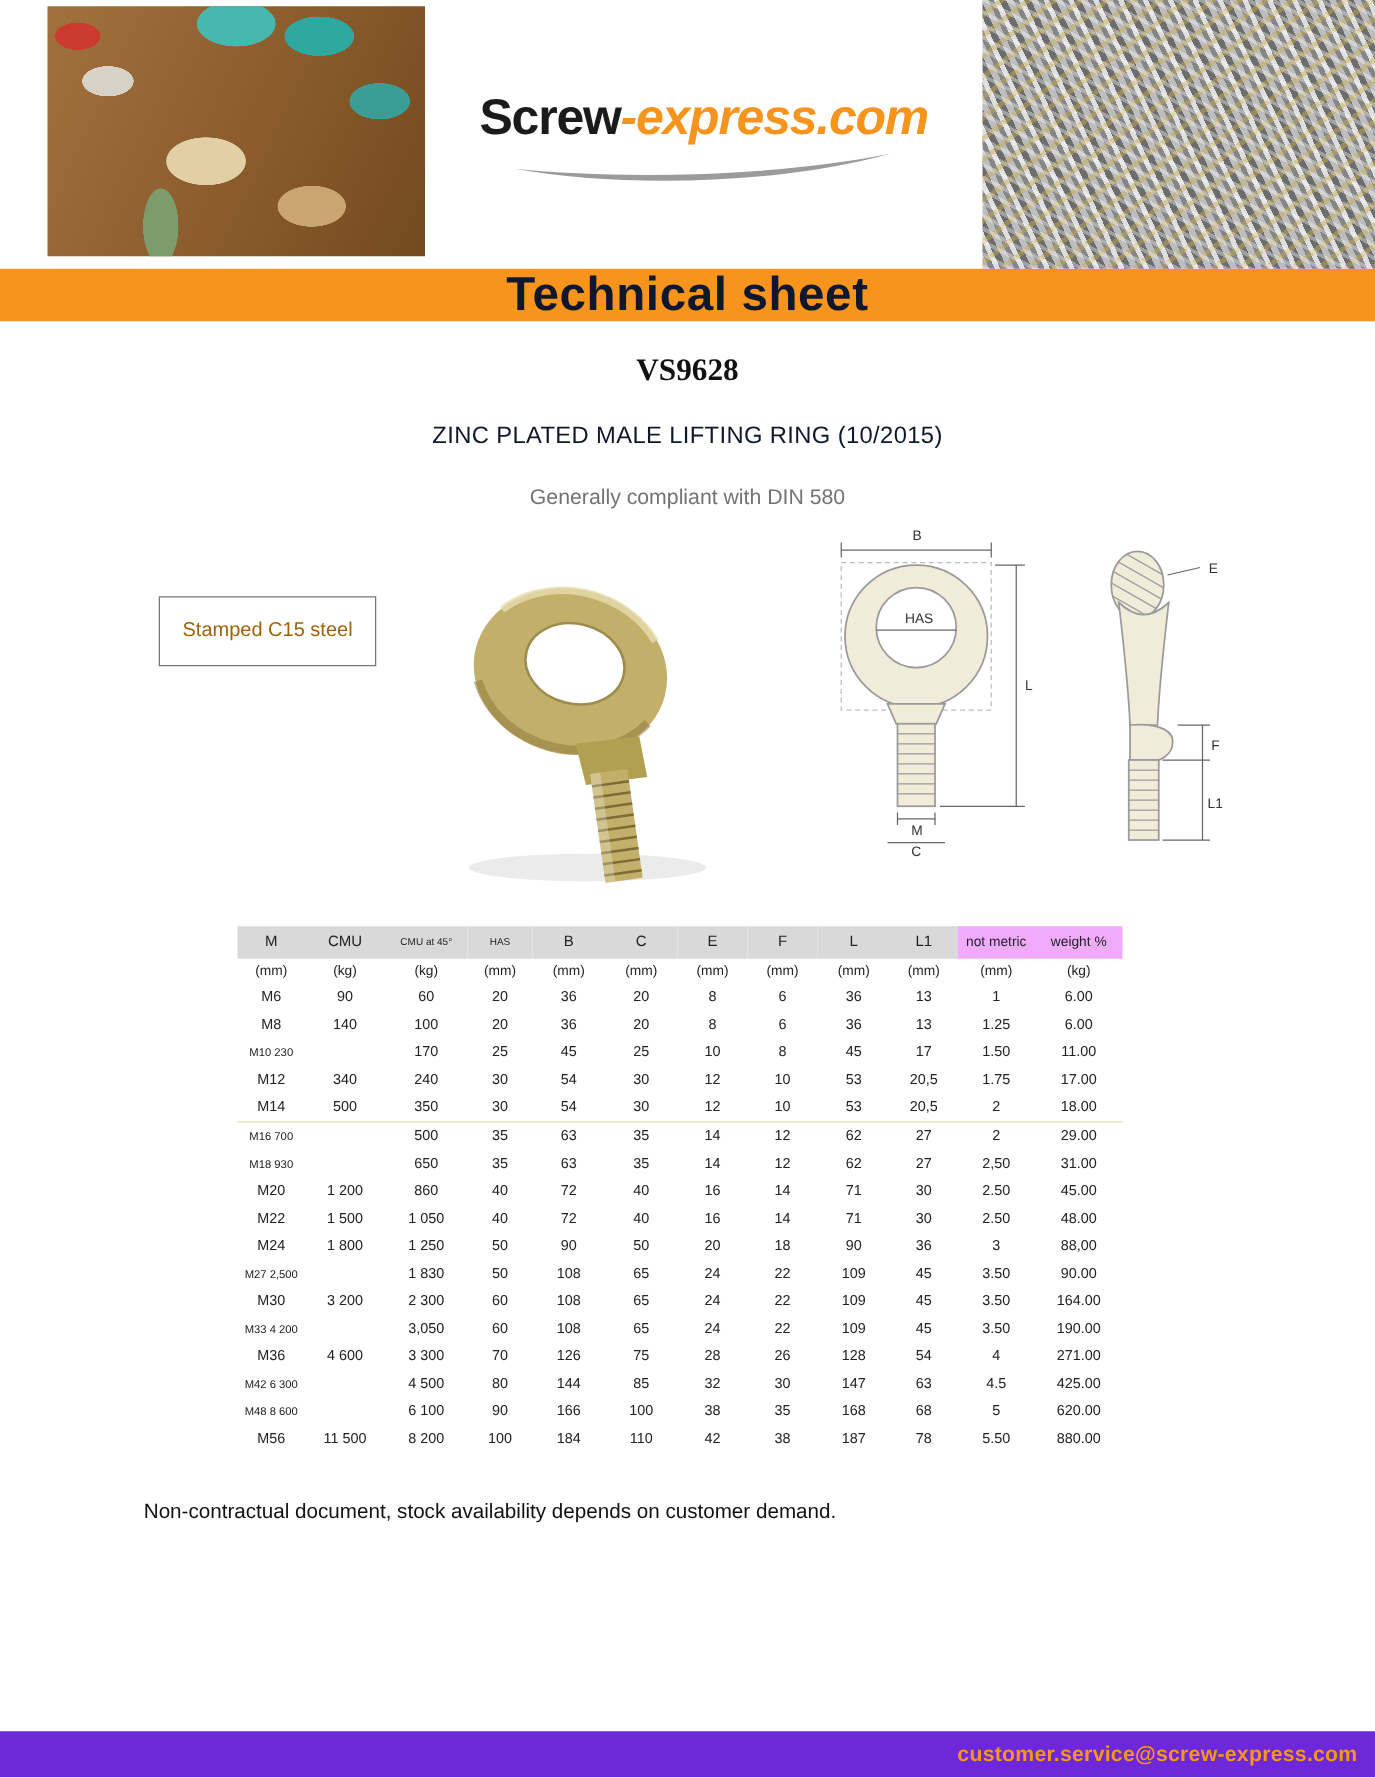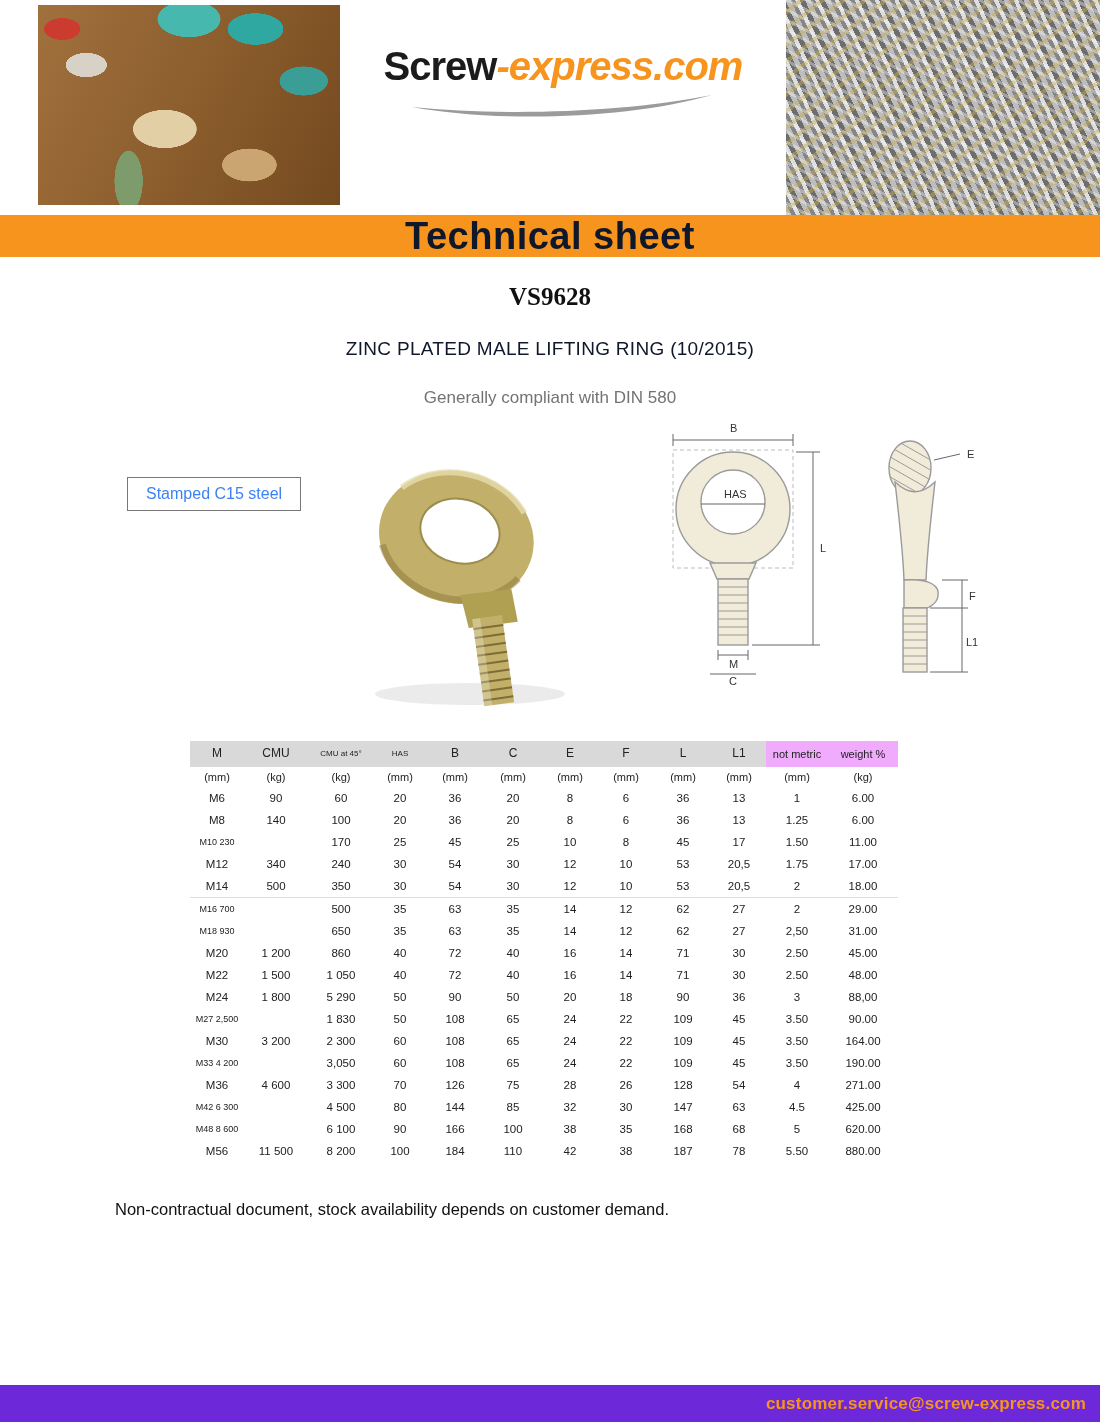--- a/index.html
+++ b/index.html
@@ -21,37 +21,37 @@
       radial-gradient(ellipse 28px 60px at 30% 88%, #7e9b6c 0 50%, transparent 51%),
       linear-gradient(115deg, #a1713d 0%, #8a5c2c 55%, #74491f 100%);
   }
   .photo-right {
     width:314px; height:215px;
     background:
       repeating-linear-gradient(28deg, rgba(255,255,255,.35) 0 3px, transparent 3px 9px),
       repeating-linear-gradient(-38deg, rgba(197,173,82,.45) 0 4px, transparent 4px 13px),
       repeating-linear-gradient(65deg, #bdbdbd 0 5px, #868686 5px 9px, #dedede 9px 13px, #6d6d6d 13px 18px);
   }
-  .logo-area { flex:1; display:flex; flex-direction:column; align-items:center; padding-top:44px; }
+  .logo-area { flex:1; display:flex; flex-direction:column; align-items:center; padding-top:72px; }
   .logo { font-size:40px; font-weight:bold; letter-spacing:-1px; white-space:nowrap; }
   .logo .dark { color:#1b1b1b; }
   .logo .orange { color:#F7941E; font-style:italic; }
   .swoosh { margin-top:4px; }
 
   
   .banner { height:42px; background:#F7941E; color:#0f172a; font-size:38px; font-weight:bold;
     display:flex; align-items:center; justify-content:center; letter-spacing:.5px; }
 
   .ref { text-align:center; margin-top:26px; font-family:"Liberation Serif", serif; font-weight:bold; font-size:25px; color:#111; }
   .title { text-align:center; margin-top:27px; font-size:19px; color:#0f172a; letter-spacing:.3px; }
   .subtitle { text-align:center; margin-top:28px; font-size:17px; color:#737373; }
 
   
   .product-section { position:relative; height:305px; margin-top:14px; }
-  .material-box { position:absolute; left:127px; top:55px; border:1px solid #777; padding:7px 18px; font-size:16px; color:#3b82f6; background:#fff; }
+  .material-box { position:absolute; left:127px; top:55px; border:1px solid #777; padding:18px 18px; font-size:16px; color:#a16207; background:#fff; }
   .product-photo { position:absolute; left:340px; top:22px; }
   .front-diagram { position:absolute; left:648px; top:0px; }
   .side-diagram  { position:absolute; left:868px; top:8px; }
   .dim { stroke:#666; stroke-width:1; fill:none; }
   .dimtxt { font-size:11px; fill:#333; font-family:"Liberation Sans", sans-serif; }
   .outline { stroke:#9a9a9a; stroke-width:1.4; fill:#f1ecd9; }
   .dash { stroke:#bdbdbd; stroke-width:1; stroke-dasharray:4 3; fill:none; }
 
   
   table.spec { margin:14px 0 0 190px; border-collapse:collapse; table-layout:fixed; width:708px; color:#222; }
@@ -353,21 +353,21 @@
           <td class="c6">16</td>
           <td class="c7">14</td>
           <td class="c8">71</td>
           <td class="c9">30</td>
           <td class="c10">2.50</td>
           <td class="c11">48.00</td>
         </tr>
         <tr>
           <td class="c0">M24</td>
           <td class="c1">1 800</td>
-          <td class="c2">5 290</td>
+          <td class="c2">1 250</td>
           <td class="c3">50</td>
           <td class="c4">90</td>
           <td class="c5">50</td>
           <td class="c6">20</td>
           <td class="c7">18</td>
           <td class="c8">90</td>
           <td class="c9">36</td>
           <td class="c10">3</td>
           <td class="c11">88,00</td>
         </tr>

